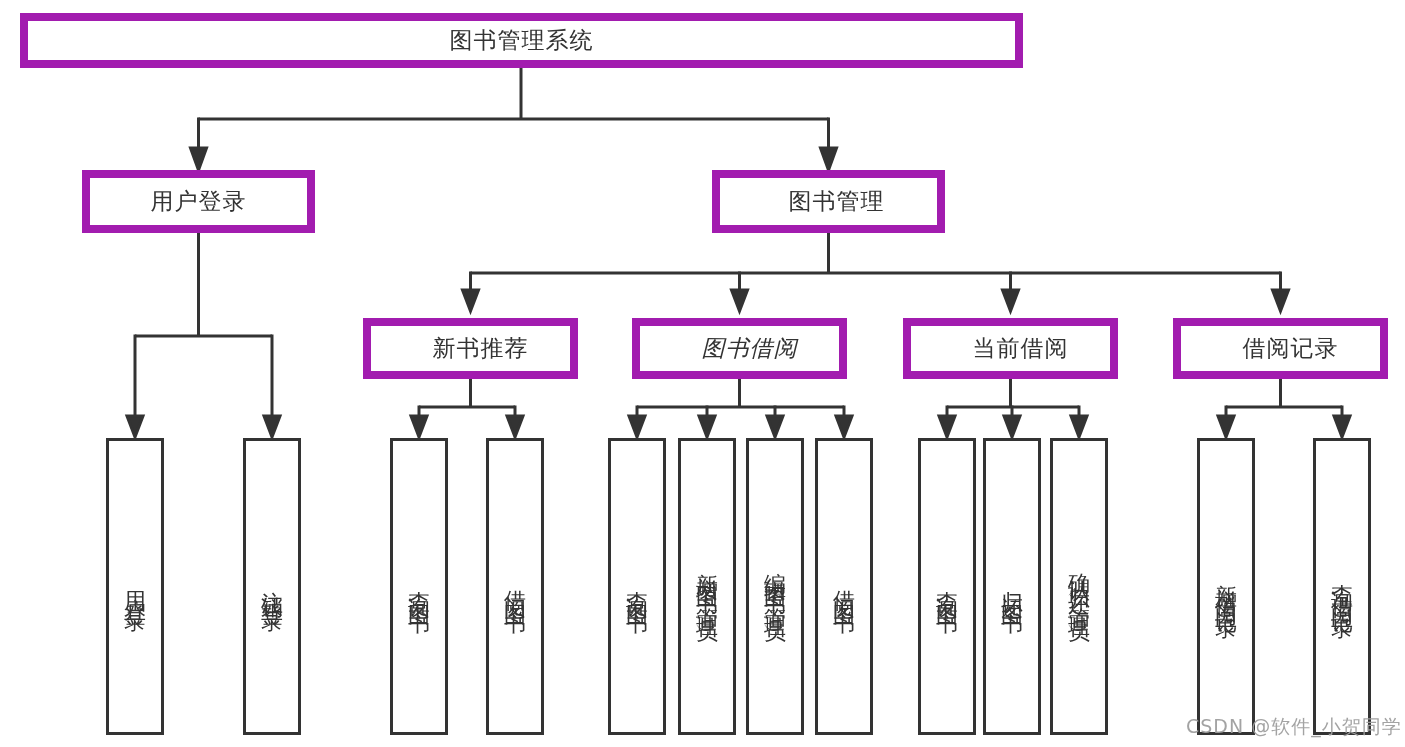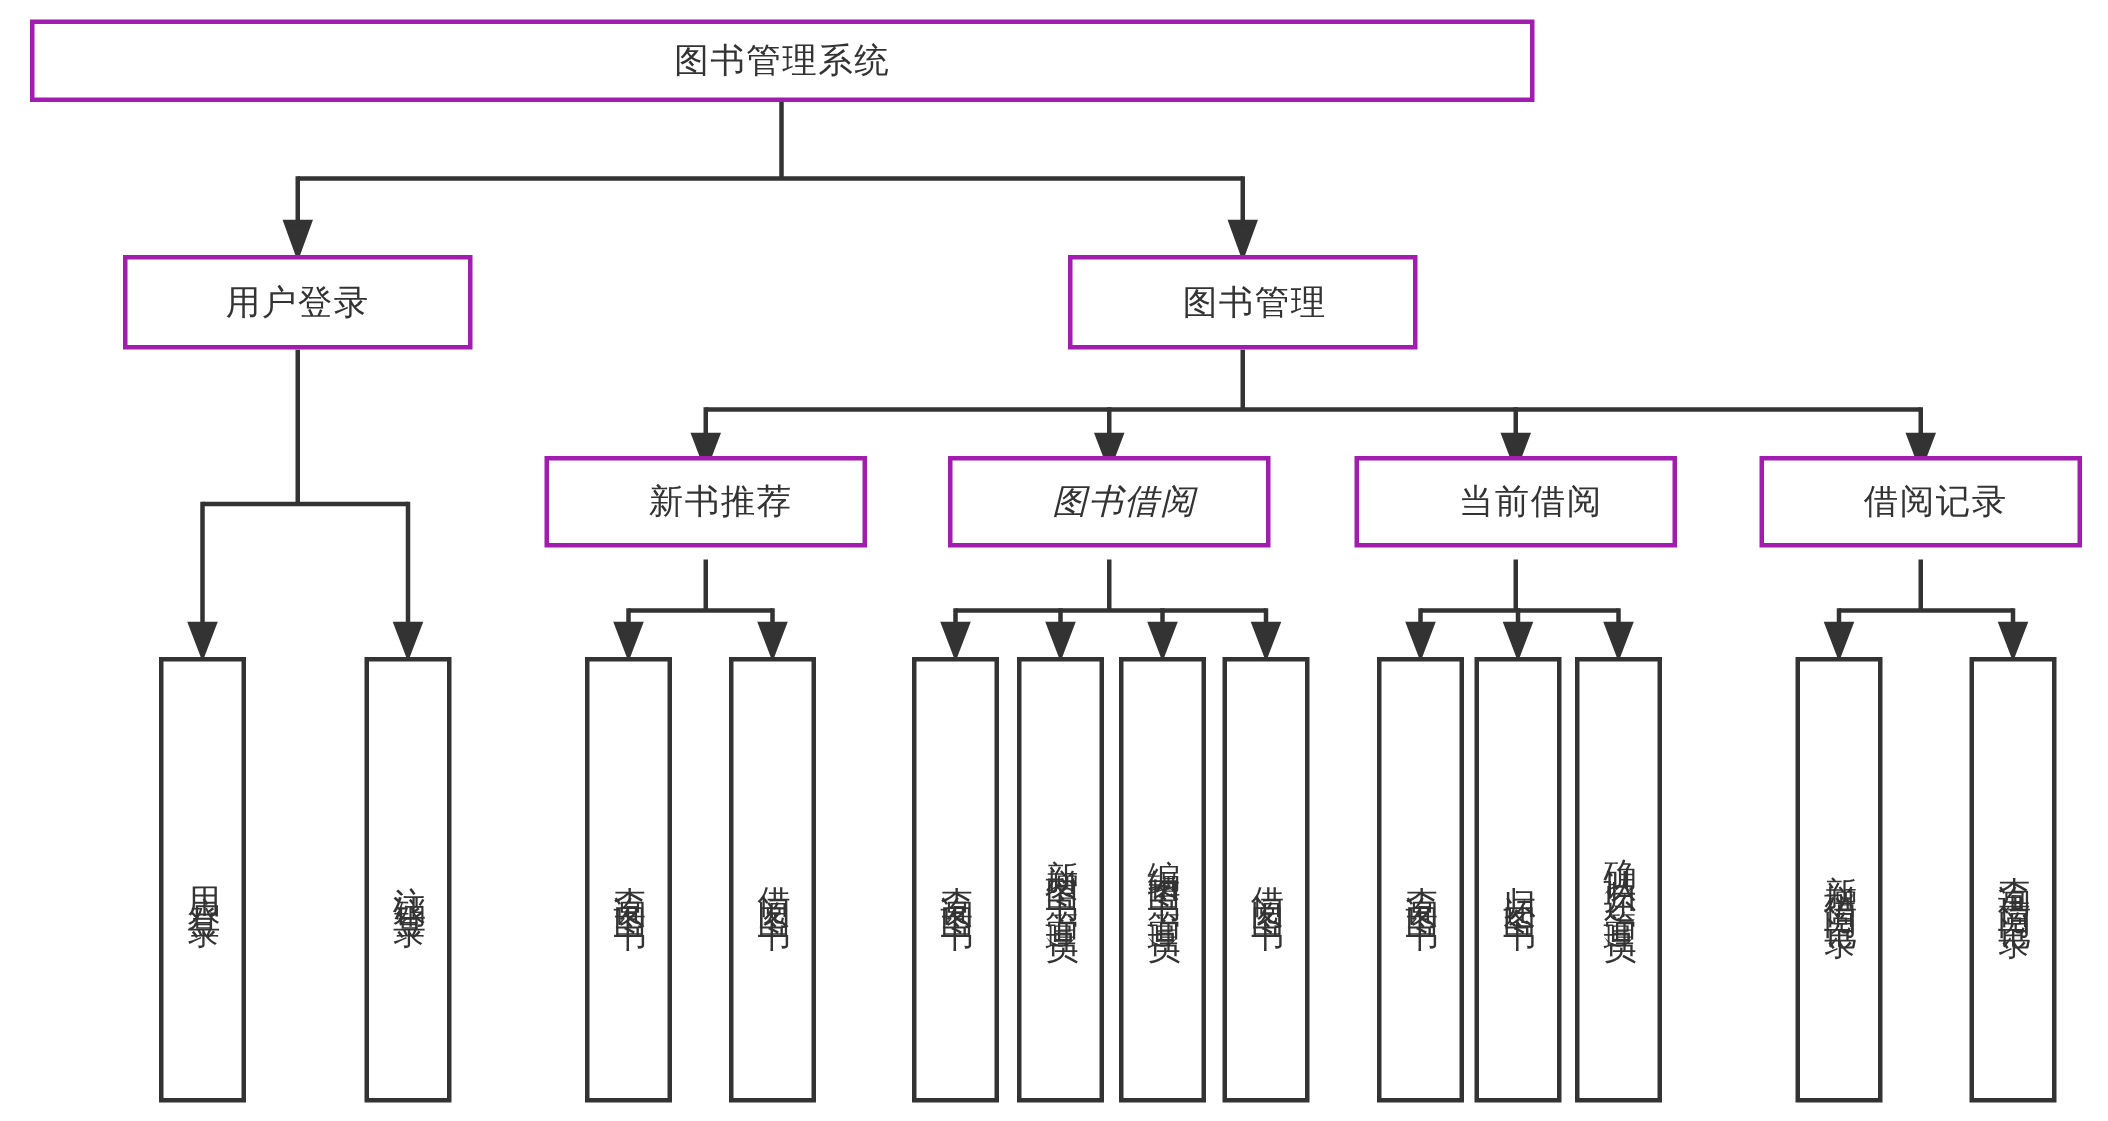--- a/index.html
+++ b/index.html
@@ -7,21 +7,21 @@
     position:relative;
     width:1405px;height:747px;
     background:#ffffff;
     font-family:"DejaVu Sans","Liberation Sans",sans-serif;
     overflow:hidden;
   }
   #wires{position:absolute;left:0;top:0;width:1405px;height:747px;z-index:1;}
   .node{
     position:absolute;
     box-sizing:border-box;
-    border:3px solid #a21caf;
+    border:8px solid #a21caf;
     background:#ffffff;
     display:flex;align-items:center;justify-content:center;
     z-index:2;
   }
   .hlabel{
     color:#333333;font-size:23px;letter-spacing:1px;white-space:nowrap;
   }
   .vnode{
     position:absolute;
     box-sizing:border-box;
@@ -34,21 +34,21 @@
   .vlabel{
     writing-mode:vertical-rl;
     text-orientation:upright;
     color:#333333;font-size:22px;letter-spacing:7px;
     line-height:1;white-space:nowrap;
   }
   
   .n-root{left:20px;top:13px;width:1003px;height:55px;}
   .n-l2a{left:82px;top:170px;width:233px;height:63px;}
   .n-l2b{left:712px;top:170px;width:233px;height:63px;padding-left:16px;}
-  .n-l3{top:304px;width:215px;height:61px;padding-left:20px;}
+  .n-l3{top:318px;width:215px;height:61px;padding-left:20px;}
   .n-l3a{left:363px;}
   .n-l3b{left:632px;font-style:italic;}
   .n-l3c{left:903px;}
   .n-l3d{left:1173px;}
   
   .lf-a1{left:106px;} .lf-a2{left:243px;}
   .lf-b1{left:390px;} .lf-b2{left:486px;}
   .lf-c1{left:608px;} .lf-c2{left:678px;} .lf-c3{left:746px;} .lf-c4{left:815px;}
   .lf-d1{left:918px;} .lf-d2{left:983px;} .lf-d3{left:1050px;}
   .lf-e1{left:1197px;} .lf-e2{left:1313px;}
@@ -199,14 +199,15 @@
     <span class="vlabel">确认归还（管理员）</span>
   </div>
 
   <div class="vnode lf-e1">
     <span class="vlabel">新增借阅记录</span>
   </div>
   <div class="vnode lf-e2">
     <span class="vlabel">查询借阅记录</span>
   </div>
 
+  <div id="watermark">CSDN @软件_小贺同学</div>
 
 </div>
 
 </body></html>

